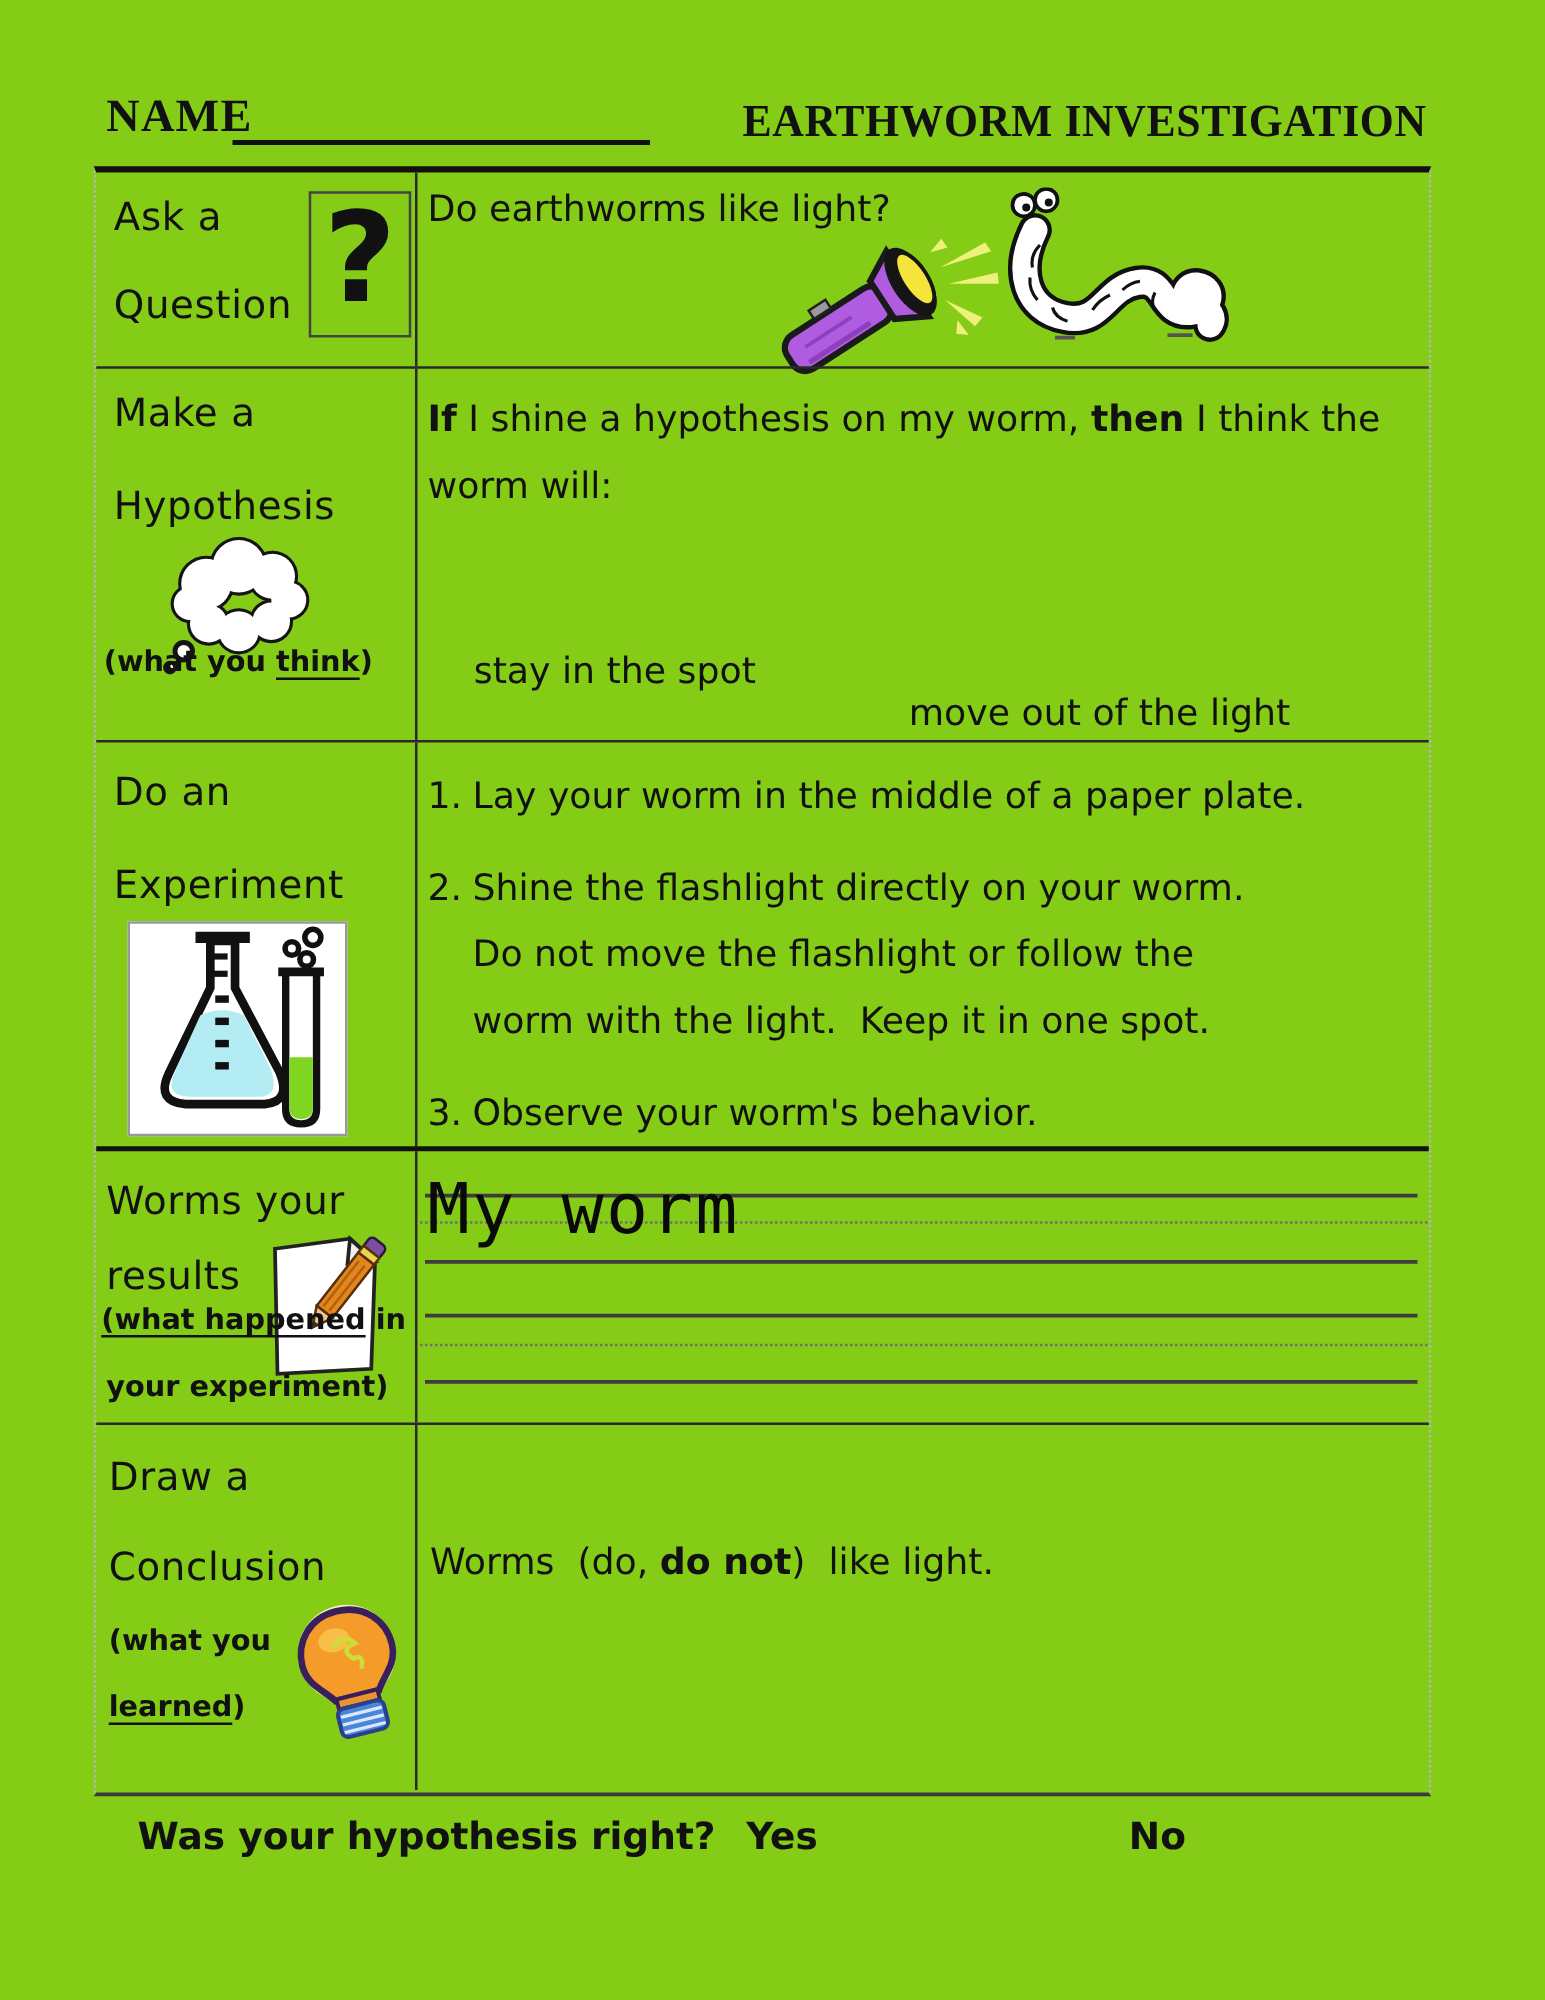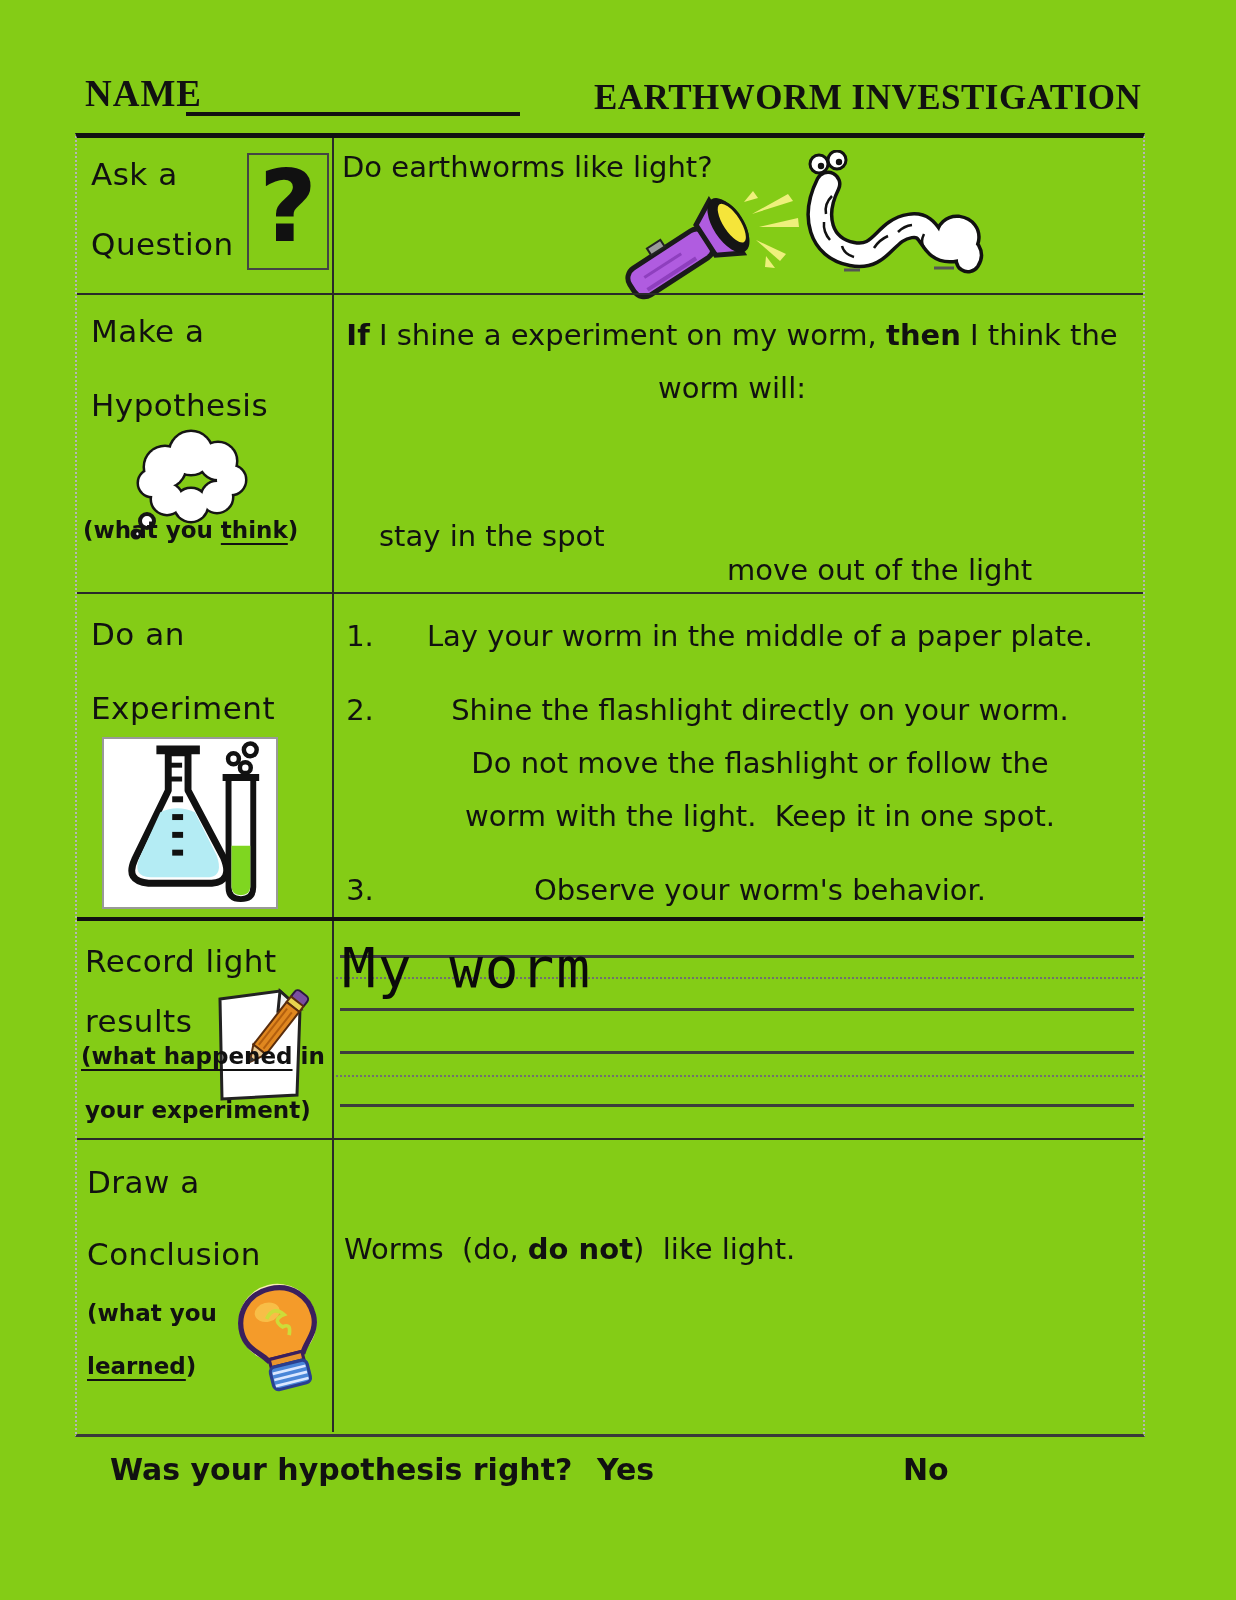--- a/index.html
+++ b/index.html
@@ -26,21 +26,21 @@
   
   .sheet {
     position:absolute; left:75px; top:133px; width:1070px; height:1304px;
     border-top:5px solid #111; border-bottom:3px solid #3a3a3a;
     border-left:2px dotted #b5b5b5; border-right:2px dotted #b5b5b5;
   }
   .row { position:relative; display:flex; width:100%; }
   .row + .row { border-top:2px solid #2a2a2a; }
   .row.thick-top { border-top:4px solid #111; }
   .cell-l { position:relative; width:257px; border-right:2px solid #2a2a2a; }
-  .cell-r { position:relative; flex:1;text-align:center; }
+  .cell-r { position:relative; flex:1; }
   .r-ask { height:155px; }
   .r-hyp { height:299px; }
   .r-exp { height:325px; }
   .r-rec { height:221px; }
   .r-con { height:294px; }
   
   .lbl { position:absolute; font-size:31px; font-weight:400; letter-spacing:0.5px; white-space:nowrap; }
   .note { position:absolute; font-size:23px; font-weight:700; white-space:pre; }
   .u { text-decoration:underline; text-underline-offset:5px; text-decoration-thickness:2px; }
   .body-txt { font-size:29px; font-weight:500; white-space:pre-wrap; }
@@ -175,21 +175,21 @@
               <circle cx="66" cy="82" r="16"></circle>
             <circle cx="42" cy="76" r="15"></circle>
               <circle cx="27" cy="60" r="13"></circle>
           </g>
           <circle cx="22" cy="98" r="7" fill="#fff" stroke="#151515" stroke-width="4"></circle>
           <circle cx="11" cy="111" r="4" fill="#fff" stroke="#151515" stroke-width="3"></circle>
         </svg>
         <span class="note" style="left:6px; top:222px"><span>(what you </span><span class="u">think</span><span>)</span></span>
       </div>
       <div class="cell-r">
-        <div class="hyp-para body-txt"><span class="bold">If</span><span> I shine a experiment on my worm, </span><span class="bold">then</span><span> I think the worm will:</span></div>
+        <div class="hyp-para body-txt"><span class="bold">If</span><span> I shine a hypothesis on my worm, </span><span class="bold">then</span><span> I think the worm will:</span></div>
         <div class="hyp-options body-txt">
           <span class="hyp-opt1">stay in the spot</span>
           <span class="hyp-opt2">move out of the light</span>
         </div>
       </div>
     </div>
 
     <div class="row r-exp">
       <div class="cell-l">
         <span class="lbl" style="left:14px; top:22px">Do an</span>
@@ -240,21 +240,21 @@
             <div class="step-lines">
               <div class="body-txt">Observe your worm's behavior.</div>
             </div>
           </div>
         </div>
       </div>
     </div>
 
     <div class="row r-rec thick-top">
       <div class="cell-l">
-        <span class="lbl" style="left:8px; top:22px">Record light</span>
+        <span class="lbl" style="left:8px; top:22px">Worms your</span>
         <span class="lbl" style="left:8px; top:82px">results</span>
 
         <svg class="abs" style="left:128px; top:62px" width="122" height="120" viewBox="0 0 120 120">
           <polygon points="14,16 74,8 94,26 91,112 16,116" fill="#fff" stroke="#222" stroke-width="3"></polygon>
           <polygon points="74,8 94,26 72,28" fill="#f0f0f0" stroke="#222" stroke-width="3"></polygon>
           <g transform="translate(90,20) rotate(128)">
             <rect x="-12" y="-8" width="12" height="16" rx="4" stroke="#2b173f" stroke-width="2" fill="#7a4fa0"></rect>
             <rect x="-2" y="-8" width="7" height="16" fill="#e8d44e" stroke="#5a2d0c" stroke-width="2"></rect>
             <rect x="5" y="-8" width="54" height="16" stroke="#5a2d0c" stroke-width="2" fill="#e0871f"></rect>
             <line x1="10" y1="-2.5" x2="56" y2="-2.5" stroke="#b35f0e" stroke-width="2"></line>

